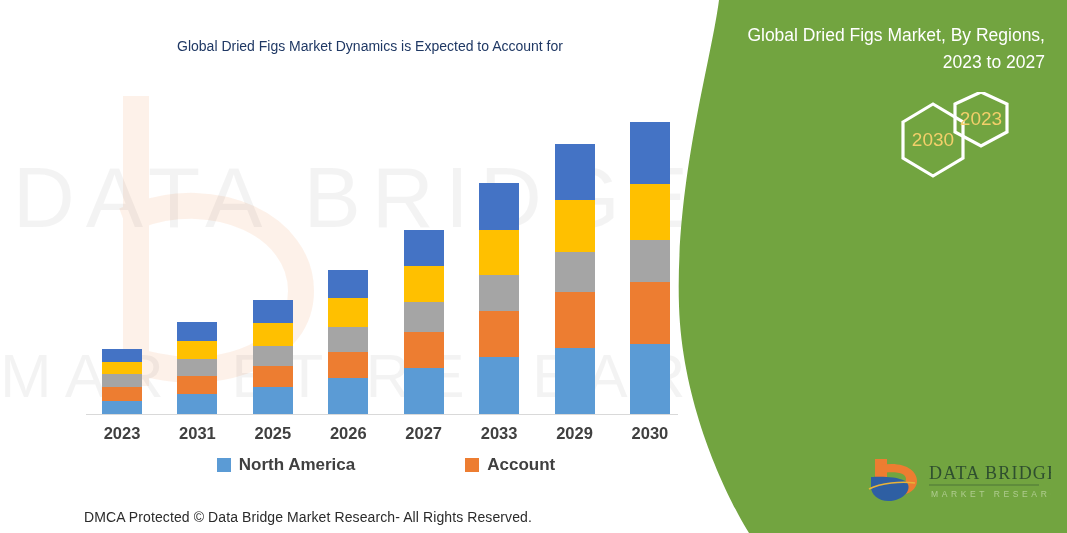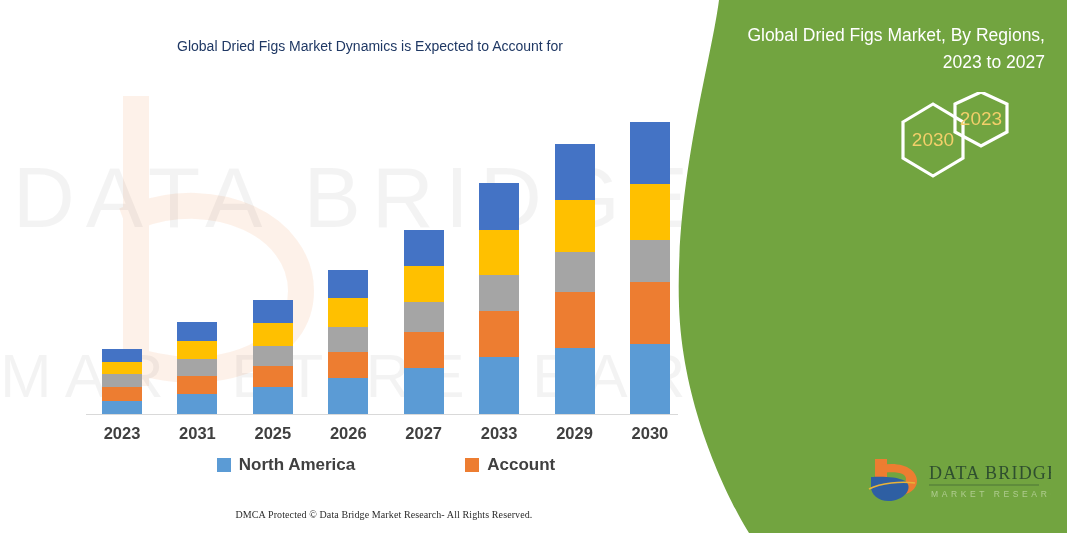--- a/index.html
+++ b/index.html
@@ -58,23 +58,23 @@
     position:absolute;left:86px;top:455px;width:600px;
     display:flex;justify-content:center;gap:110px;align-items:center;
   }
   .legend-item{display:flex;align-items:center;gap:8px;}
   .legend-swatch{width:14px;height:14px;display:block;}
   .legend-label{color:#404040;font-size:17px;font-weight:bold;}
 
   
   .footer{
     position:absolute;left:84px;top:509px;width:600px;
-    display:flex;justify-content:center;align-items:center;
-    font-family:Liberation Serif, serif;
-    font-size:10px;color:#2b2b2b;white-space:nowrap;
+    display:flex;justify-content:space-between;align-items:center;
+    font-family:Liberation Sans, sans-serif;
+    font-size:14px;color:#2b2b2b;white-space:nowrap;
   }
   .footer span{letter-spacing:.1px;}
 
   
   .green-panel{
     position:absolute;right:0;top:0;width:390px;height:533px;
     background:#72a440;
     clip-path:path("M 42 0 L 390 0 L 390 533 L 72 533 C 72 533 6 430 2 306 C -2 182 34 62 42 0 Z");
   }
   .panel-title{

